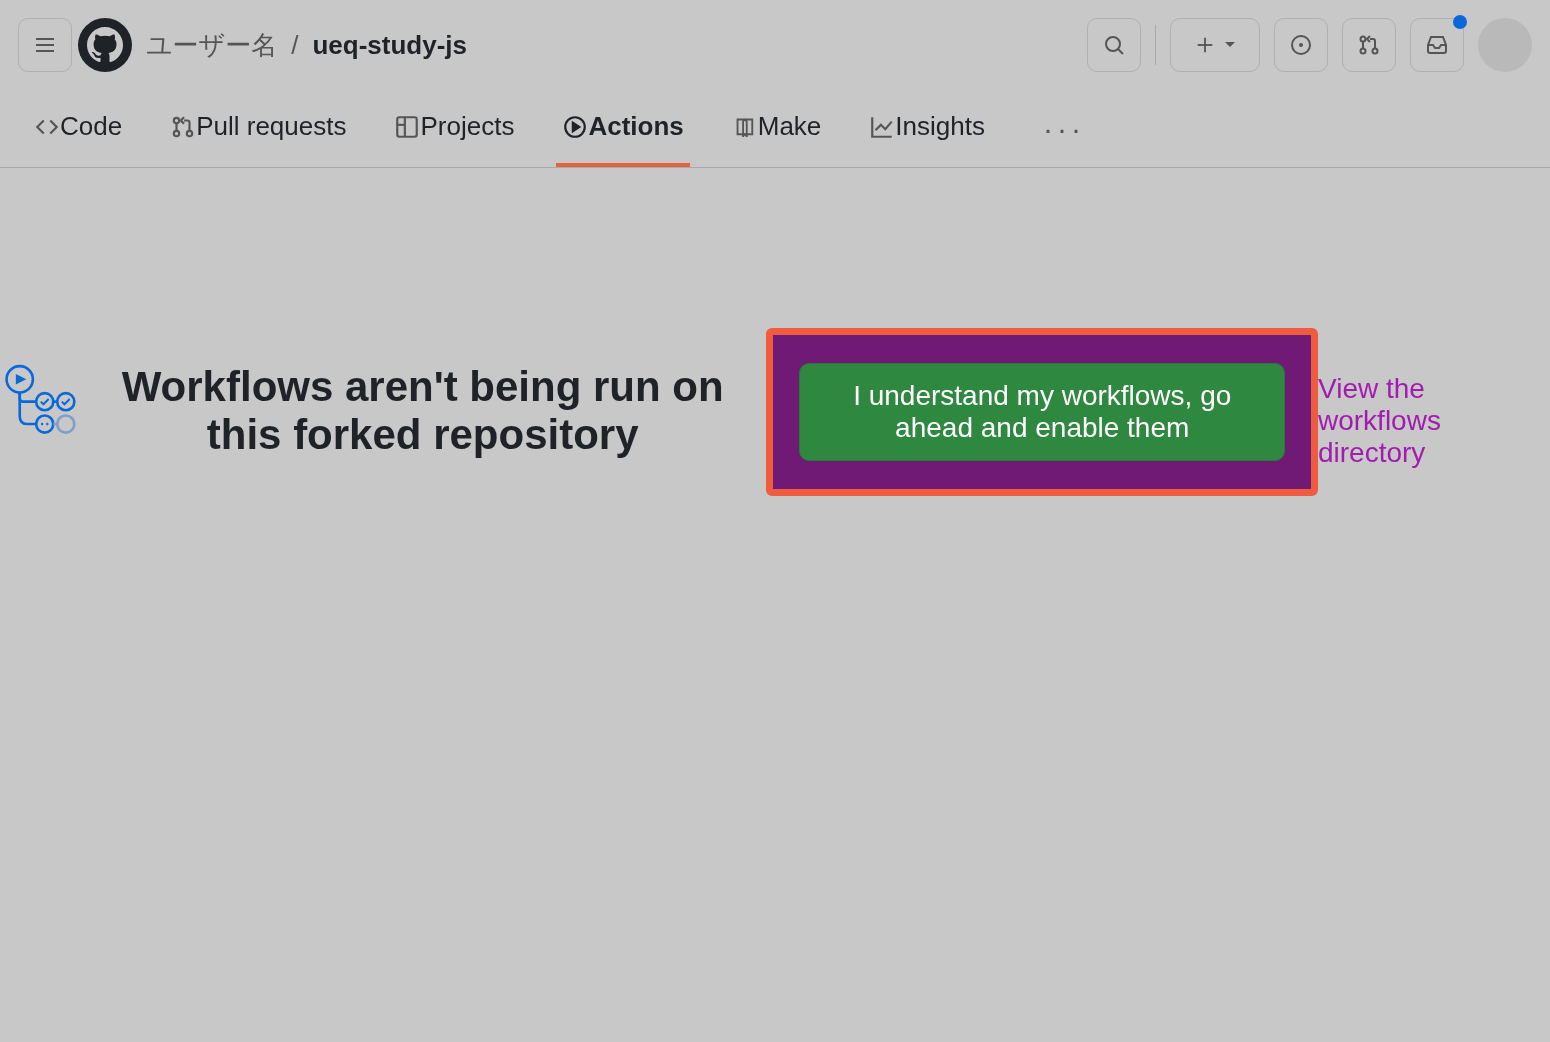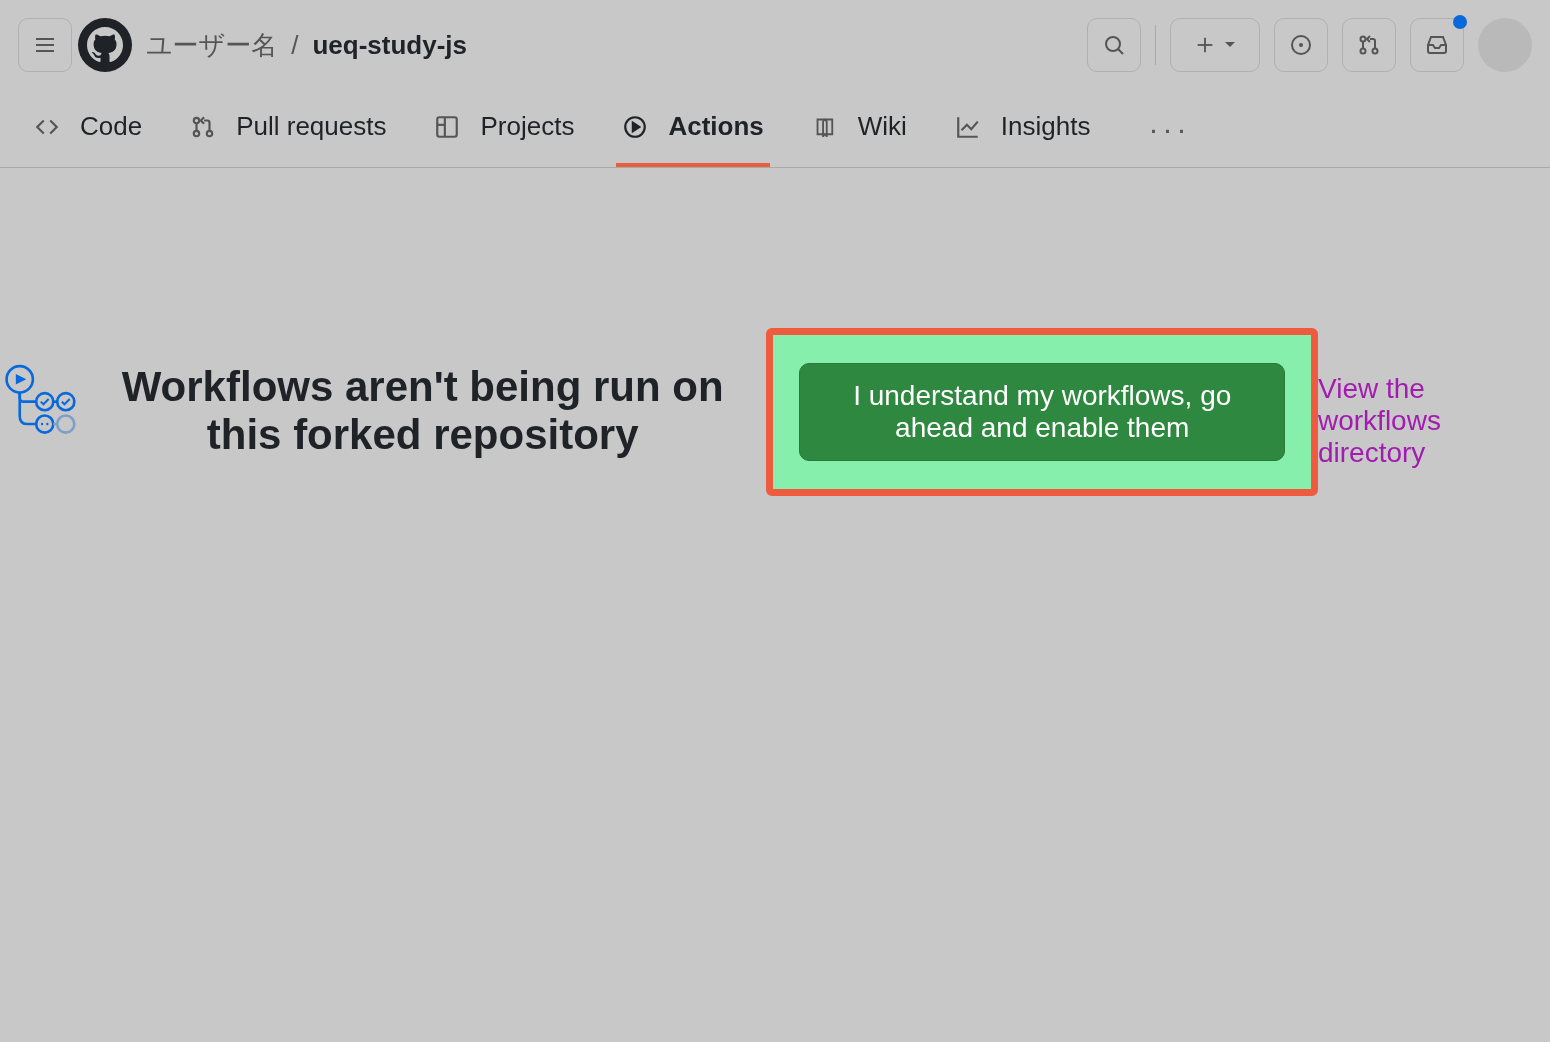--- a/index.html
+++ b/index.html
@@ -92,21 +92,21 @@
     display: flex;
     align-items: center;
     gap: 36px;
     padding: 0 28px;
     border-bottom: 1.5px solid #a9a9a9;
     height: 78px;
   }
   .tab {
     display: flex;
     align-items: center;
-    gap: 20px;
+    gap: 0;
     font-size: 26px;
     color: #1f2328;
     height: 100%;
     cursor: pointer;
     border-bottom: 4px solid transparent;
     padding: 0 6px;
   }
   .tab.active {
     font-weight: 600;
     border-bottom-color: #e6613e;
@@ -139,21 +139,21 @@
     color: #4c4c4c;
     text-align: center;
     max-width: 1180px;
     line-height: 1.35;
     margin-bottom: 28px;
   }
   .highlight-box {
     border: 7px solid #ef5b3f;
     border-radius: 6px;
     padding: 28px 26px;
-    background: #86efac;
+    background: #701a75;
     margin-bottom: 18px;
     filter: url(#rough);
     -webkit-filter: none;
   }
   .highlight-box {
     border-style: solid;
   }
   .enable-btn {
     background: #2f883f;
     color: #fff;
@@ -267,21 +267,21 @@
         <circle cx="12" cy="12" r="9"></circle>
         <polygon points="10 8 16 12 10 16" fill="#1f2328"></polygon>
       </svg>
     <span>Actions</span>
   </div>
   <div class="tab">
     <svg width="26" height="26" viewBox="0 0 24 24" fill="none" stroke="#555" stroke-width="2">
         <path d="M4 4v16h7a3 3 0 013 3V7a3 3 0 00-3-3H4z" transform="scale(0.85) translate(2 2)"></path>
         <path d="M20 4v16h-7a3 3 0 00-3 3V7a3 3 0 013-3h7z" transform="scale(0.85) translate(2 2)"></path>
       </svg>
-    <span>Wiki</span>
+    <span>Make</span>
   </div>
   <div class="tab">
     <svg width="26" height="26" viewBox="0 0 24 24" fill="none" stroke="#555" stroke-width="2">
         <path d="M3 3v18h18"></path>
         <polyline points="6 15 11 10 15 14 21 7"></polyline>
       </svg>
     <span>Insights</span>
   </div>
   <div class="tab-overflow">···</div>
 </nav>

